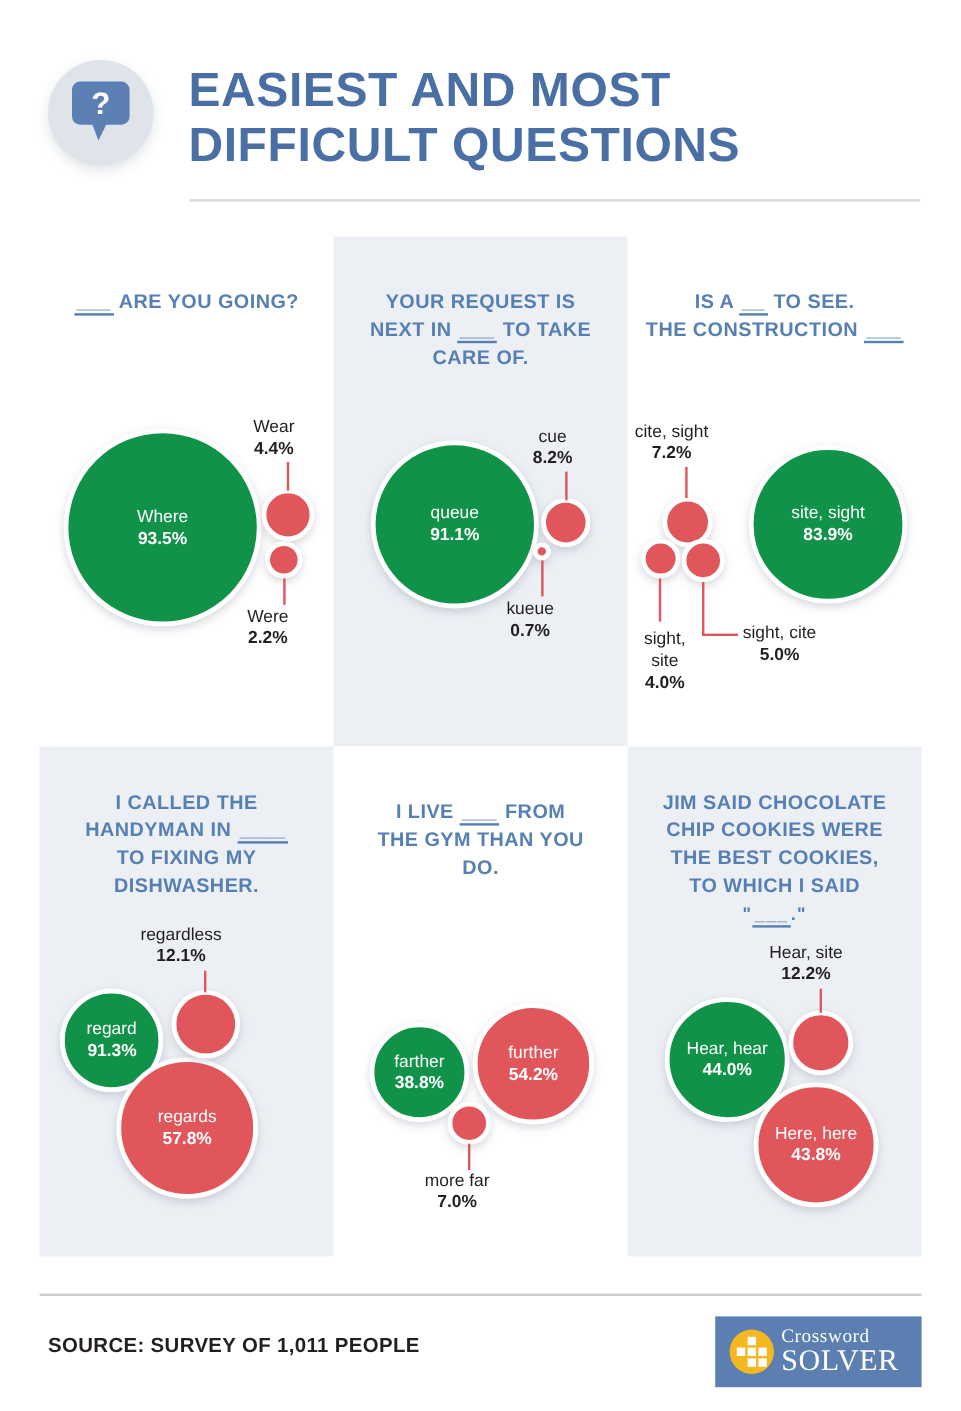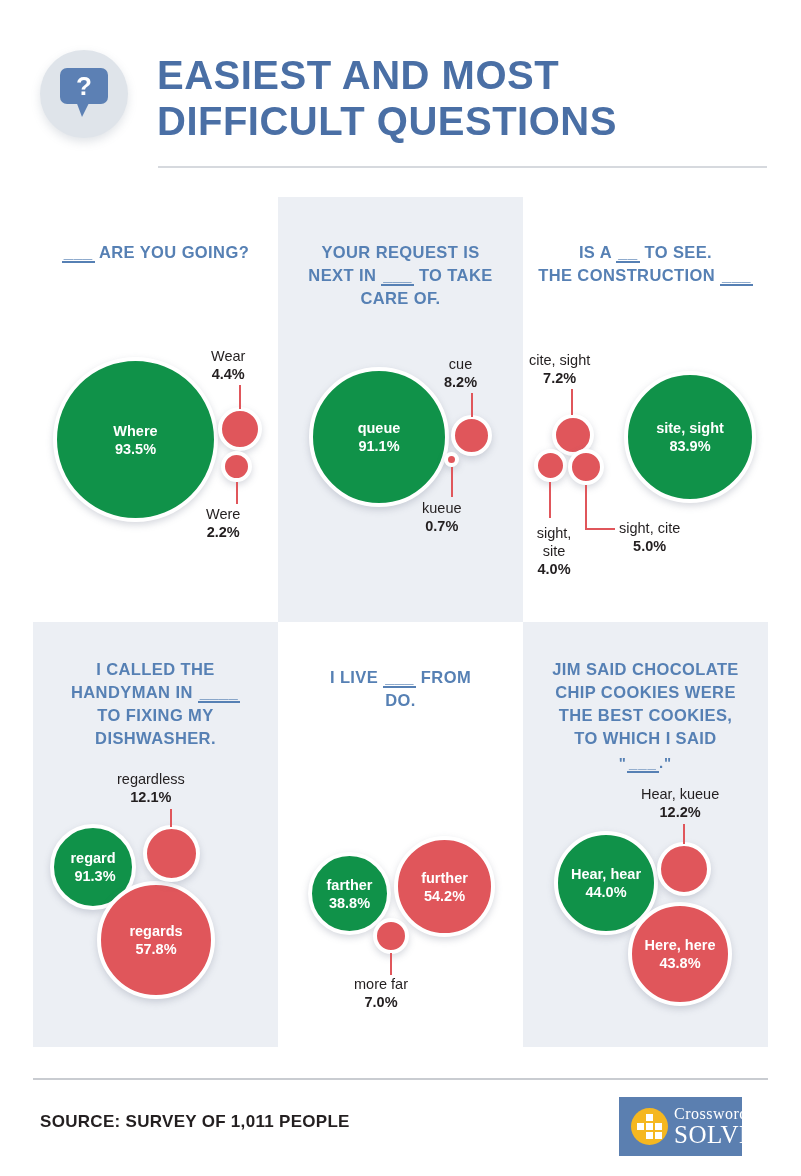--- a/index.html
+++ b/index.html
@@ -80,21 +80,21 @@
     box-sizing:border-box;
     border:4px solid #ffffff;
     display:flex;align-items:center;justify-content:center;
     text-align:center;
     color:#ffffff;
     font-size:14.5px;line-height:18px;font-weight:bold;
     box-shadow:0 3px 7px rgba(110,120,140,.28);
   }
   .bub.green{background:#109249;}
   .bub.red{background:#e0565b;}
-  .bub .lbl{font-weight:bold;}
+  .bub .lbl{font-weight:normal;}
   .bub .val{font-weight:bold;}
   .bub.nolabel{font-size:0;}
 
   .callout{
     position:absolute;
     color:#231f20;
     font-size:14.5px;line-height:18px;
     text-align:center;
     white-space:nowrap;
   }
@@ -108,21 +108,21 @@
   
   .footer-rule{
     position:absolute;left:33px;top:1078px;width:735px;height:2px;
     background:#c9ccd1;
   }
   .source{
     position:absolute;left:40px;top:1112px;
     color:#231f20;font-size:17px;font-weight:bold;letter-spacing:.3px;
   }
   .logo{
-    position:absolute;left:619px;top:1097px;width:123px;height:59px;
+    position:absolute;left:596px;top:1097px;width:172px;height:59px;
     background:#5b7fb0;
   }
   .logo-circle{
     position:absolute;left:12px;top:11px;width:37px;height:37px;
     border-radius:50%;background:#f5b720;
   }
   .xgrid{position:absolute;left:6px;top:6px;width:25px;height:25px;}
   .xcell{position:absolute;background:#ffffff;width:7px;height:7px;}
   .logo-txt{position:absolute;left:55px;top:8px;}
   .logo-word{
@@ -259,20 +259,21 @@
       <div class="callout" style="left:84px;top:148px;">
         <span class="lbl">regardless</span><br>
         <span class="val">12.1%</span>
       </div>
     </div>
   </div>
 
   <div class="panel plain">
     <div class="p-title">
       <div><span>I LIVE </span><span class="blank">___</span><span> FROM</span></div>
+      <div>THE GYM THAN YOU</div>
       <div>DO.</div>
     </div>
     <div class="plot">
       <div class="bub green" style="left:30px;top:230px;width:83px;height:83px;">
         <div><span class="lbl">farther</span><br>
         <span class="val">38.8%</span></div>
       </div>
       <div class="bub red" style="left:116px;top:214px;width:101px;height:101px;">
         <div><span class="lbl">further</span><br>
         <span class="val">54.2%</span></div>
@@ -299,21 +300,21 @@
         <div><span class="lbl">Hear, hear</span><br>
         <span class="val">44.0%</span></div>
       </div>
       <div class="bub red" style="left:105px;top:280px;width:104px;height:104px;">
         <div><span class="lbl">Here, here</span><br>
         <span class="val">43.8%</span></div>
       </div>
       <div class="bub red nolabel" style="left:134px;top:220px;width:54px;height:54px;"></div>
       <div class="lead v" style="left:160px;top:202px;height:20px;"></div>
       <div class="callout" style="left:118px;top:163px;">
-        <span class="lbl">Hear, kueue</span><br>
+        <span class="lbl">Hear, site</span><br>
         <span class="val">12.2%</span>
       </div>
     </div>
   </div>
 
 </div>
 
 <div class="footer-rule"></div>
 <div class="source">SOURCE: SURVEY OF 1,011 PEOPLE</div>
 <div class="logo">

